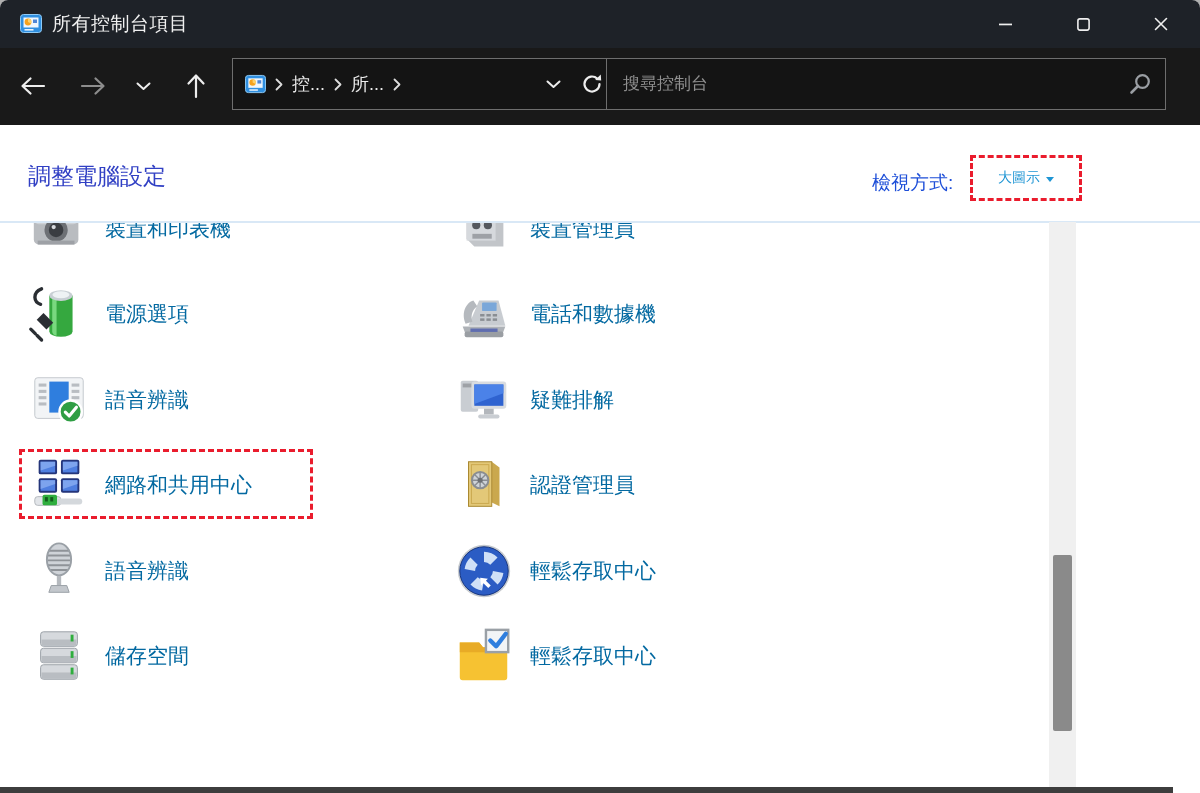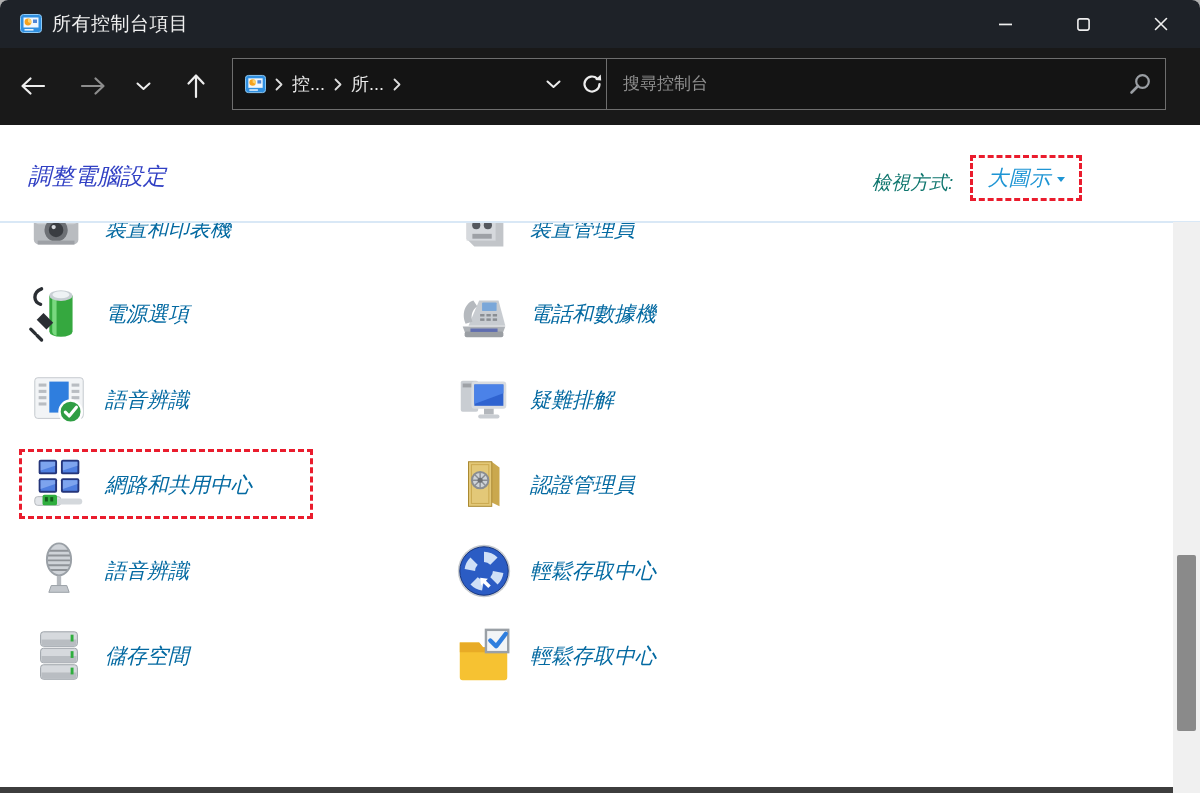--- a/index.html
+++ b/index.html
@@ -24,25 +24,25 @@
   .crumb{font-size:18px;color:#eaeaea;cursor:pointer;white-space:nowrap;}
   .crumb-sep{display:flex;margin-top:1px;}
   .ab-spacer{flex:1;}
   .ab-tool{width:30px;height:40px;display:flex;align-items:center;justify-content:center;cursor:pointer;}
   .searchbox{position:absolute;left:606px;top:10px;width:560px;height:52px;border:1px solid #6e6e6e;background:#141414;box-sizing:border-box;display:flex;align-items:center;padding:0 14px;}
   .searchbox input{flex:1;background:transparent;border:none;outline:none;color:#dddddd;font-size:17px;font-family:"Liberation Sans",sans-serif;}
   .searchbox input::placeholder{color:#8f8f8f;opacity:1;}
   .search-icon{display:flex;margin-left:10px;cursor:pointer;}
 
   
-  .content{position:relative;width:1200px;height:668px;background:#ffffff;font-style:italic;}
+  .content{position:relative;width:1076px;height:668px;background:#ffffff;}
   .page-title{position:absolute;left:28px;top:36px;font-size:23px;color:#3140c4;}
-  .viewby-label{position:absolute;left:872px;top:45px;font-size:19px;color:#0f766e;}
+  .viewby-label{position:absolute;left:872px;top:45px;font-size:19px;color:#1d4ed8;}
   .viewby-box{position:absolute;left:970px;top:30px;width:112px;height:46px;border:3px dashed #ea1c2d;box-sizing:border-box;display:flex;align-items:center;justify-content:center;}
-  .viewby-value{color:#1e95d4;font-size:21px;display:flex;align-items:center;gap:6px;cursor:pointer;}
+  .viewby-value{color:#1e95d4;font-size:14px;display:flex;align-items:center;gap:6px;cursor:pointer;}
   .tri{width:0;height:0;border-left:4.5px solid transparent;border-right:4.5px solid transparent;border-top:5.5px solid #1e95d4;margin-top:3px;}
   .separator{position:absolute;left:0;top:96px;width:1200px;height:2px;background:#d9e8f6;}
 
   .items-viewport{position:absolute;left:0;top:98px;width:1173px;height:570px;overflow:hidden;}
   .items-grid{position:absolute;left:0;top:-37px;width:100%;display:grid;grid-template-columns:425px 1fr;grid-auto-rows:85.5px;padding-left:28px;box-sizing:border-box;}
   .cp-item{align-self:center;display:flex;align-items:center;gap:15px;width:max-content;cursor:pointer;padding-right:8px;}
   .cp-icon{width:62px;height:62px;flex:0 0 62px;display:flex;}
   .cp-icon svg{width:62px;height:62px;display:block;}
   .cp-label{font-size:21px;color:#0369a1;white-space:nowrap;}
   .net-annotation{position:absolute;left:19px;top:226px;width:294px;height:70px;border:3px dashed #ea1c2d;box-sizing:border-box;pointer-events:none;}

